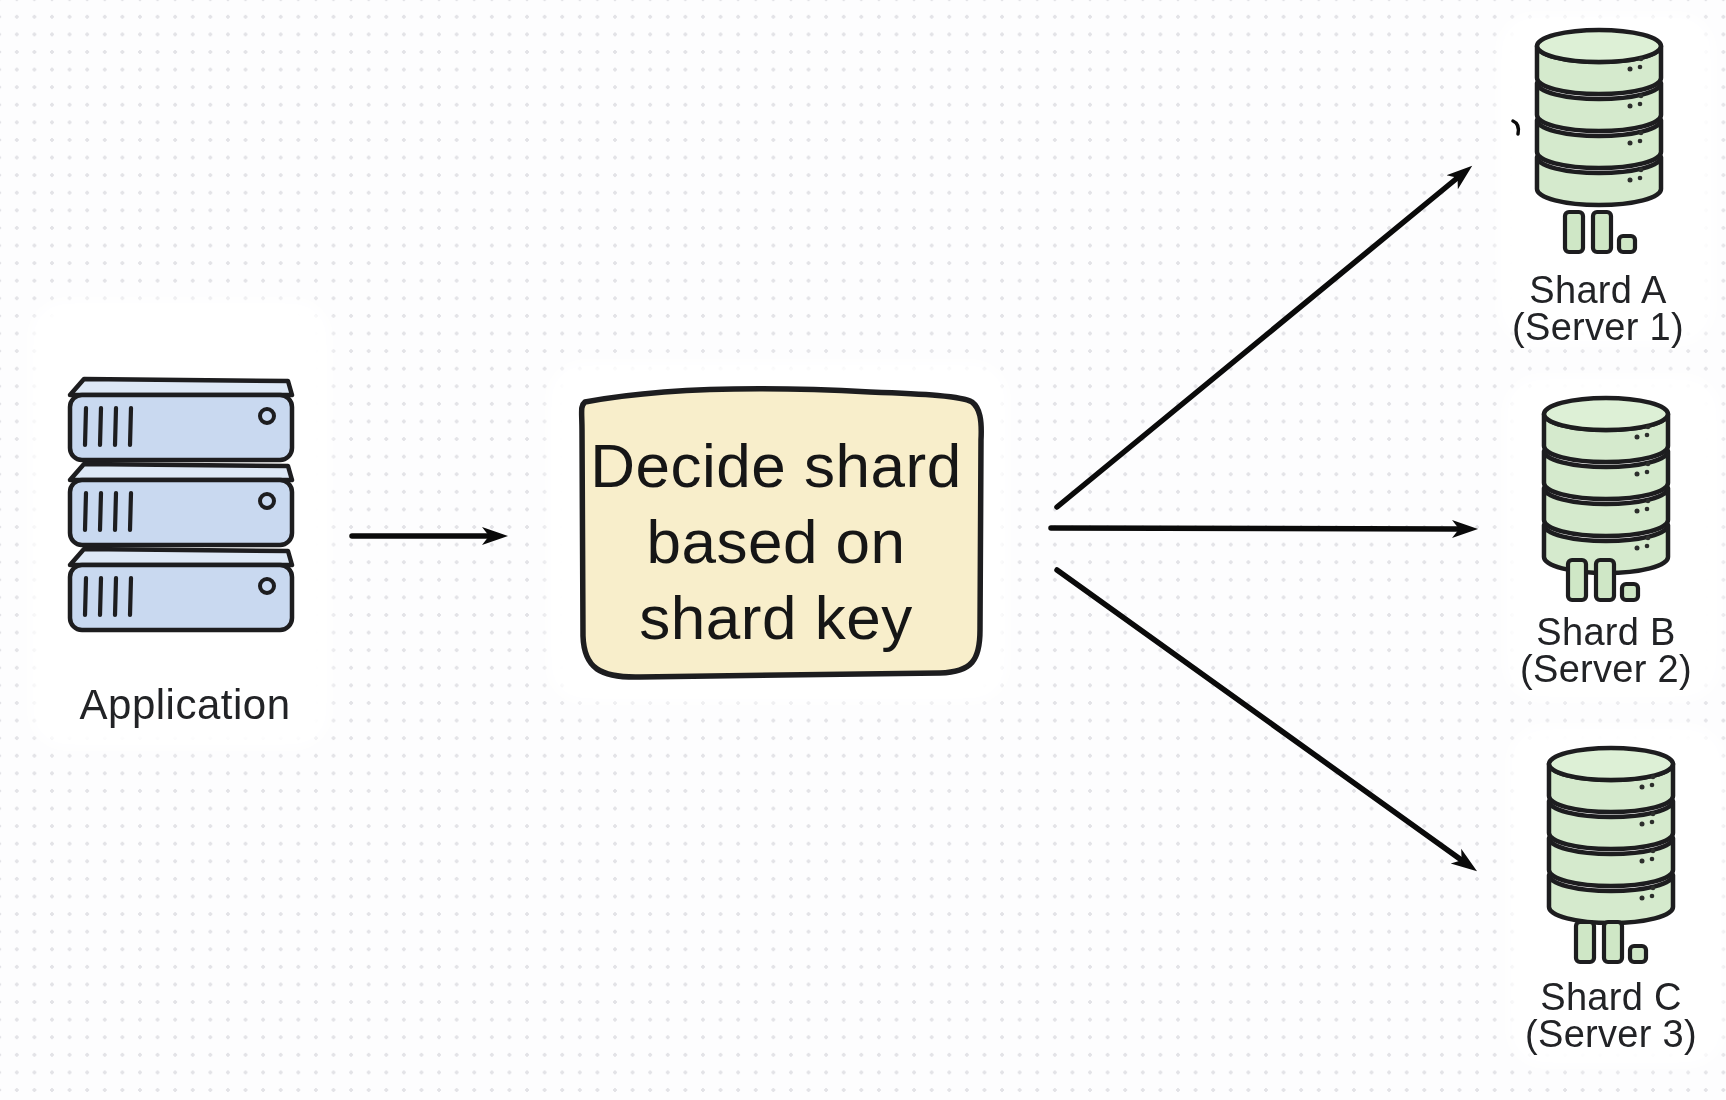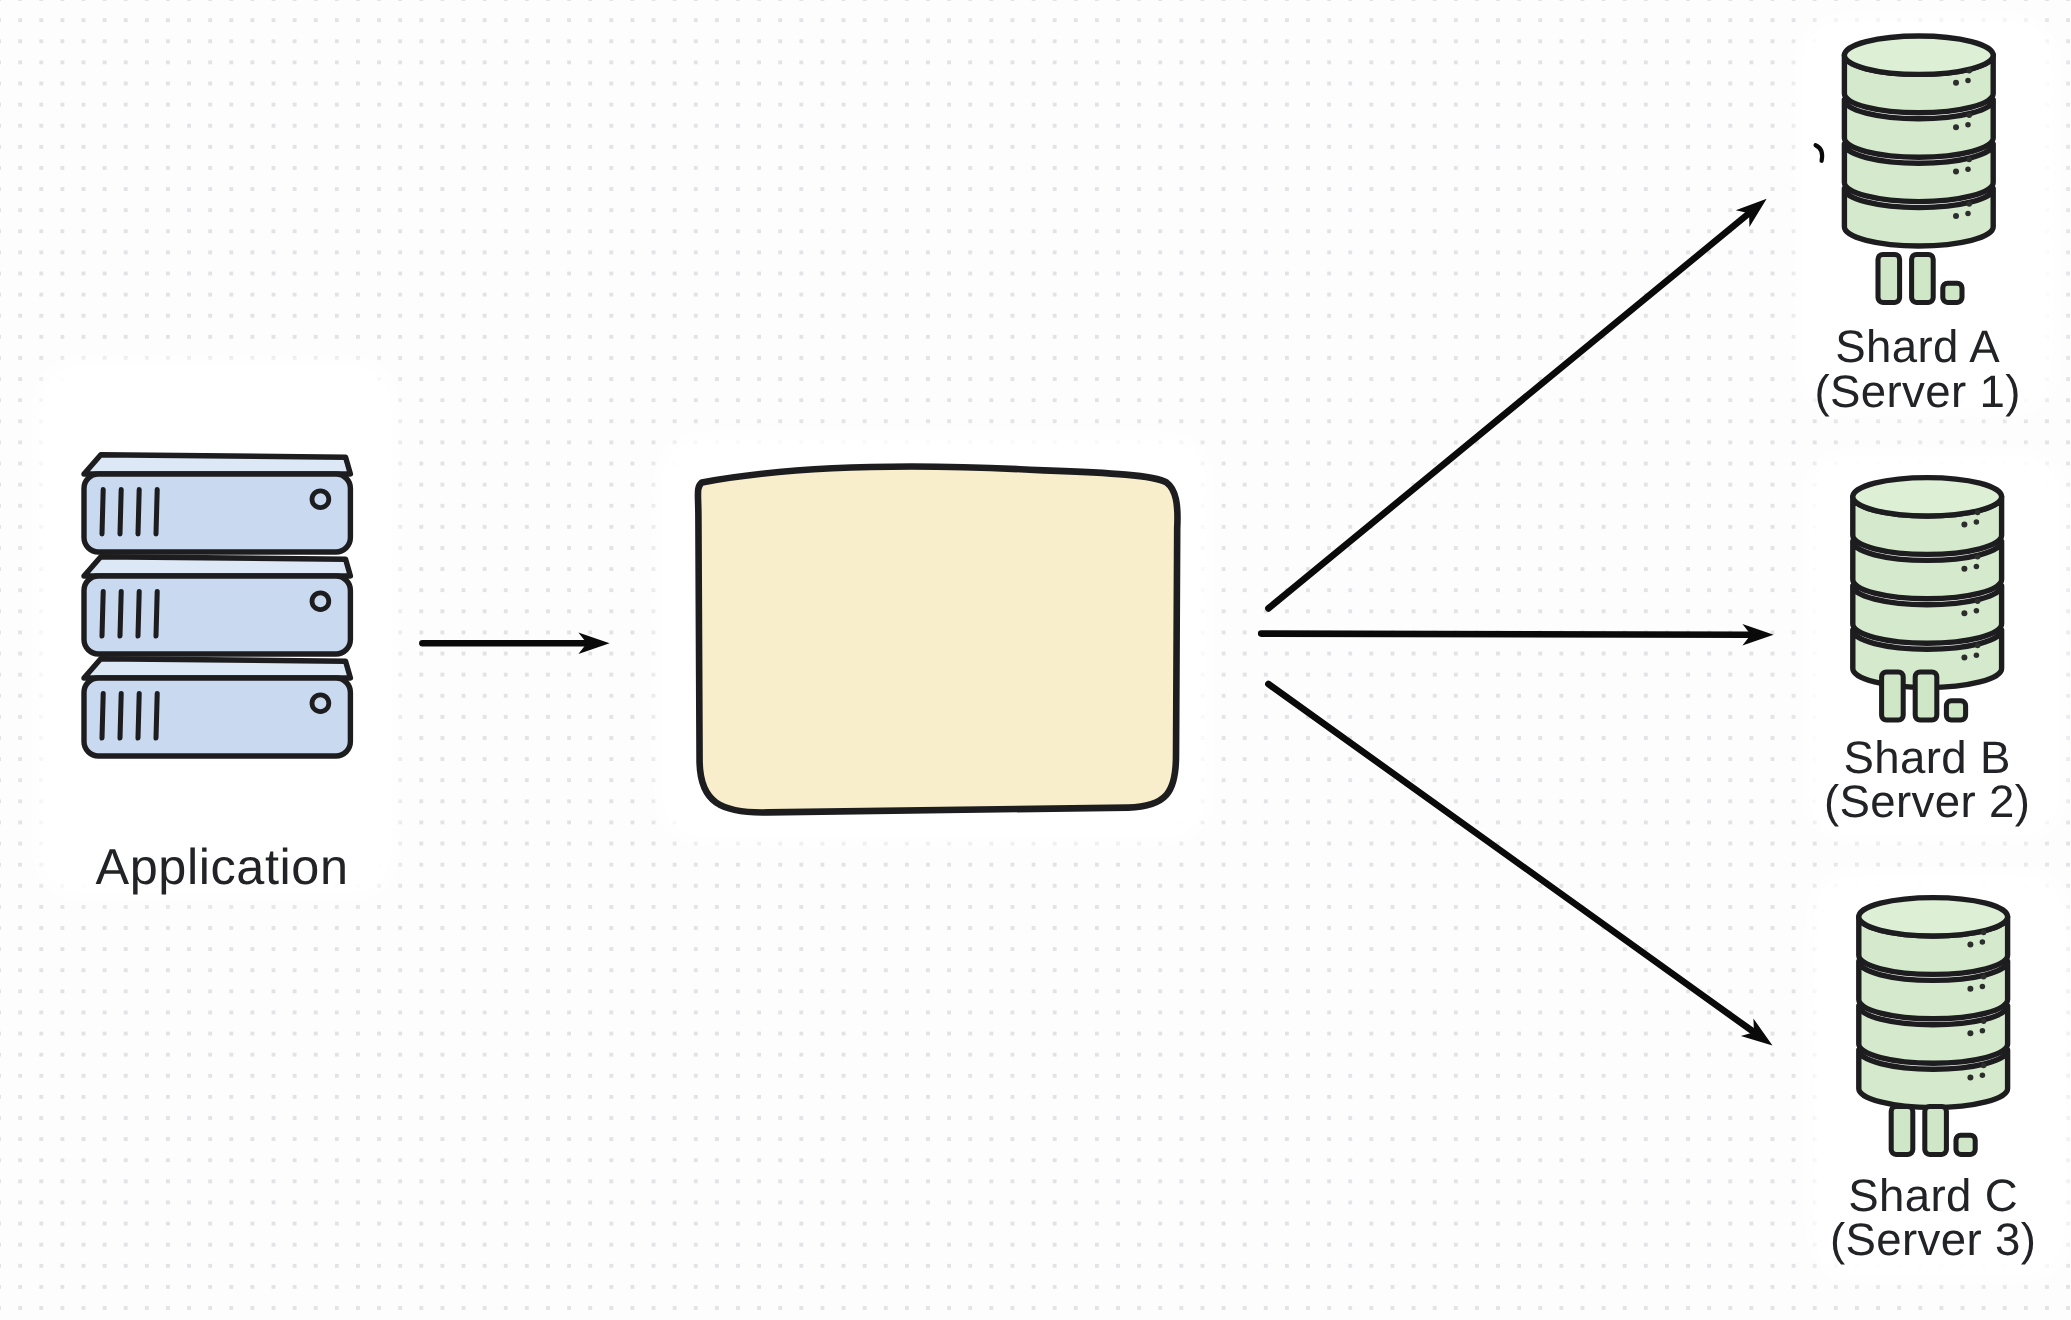--- a/index.html
+++ b/index.html
@@ -11,21 +11,21 @@
   .canvas{
     position:relative;width:1726px;height:1100px;overflow:hidden;
     background-color:#fdfdfe;
     background-image:radial-gradient(circle, var(--dot) 1.7px, rgba(0,0,0,0) 2px);
     background-size:17.6px 17.6px;background-position:8px 8px;
     font-family:"Liberation Sans", sans-serif;color:var(--text);
   }
   .halo{position:absolute;background:#ffffff;filter:blur(8px);border-radius:36px;}
   svg.art{position:absolute;left:0;top:0;}
   .label{position:absolute;text-align:center;color:var(--text);}
-  .app-label{left:45px;top:699px;width:280px;font-size:42px;letter-spacing:0.5px;}
+  .app-label{left:45px;top:681px;width:280px;font-size:42px;letter-spacing:0.5px;}
   .router-text{position:absolute;left:570px;top:428px;width:412px;text-align:center;
     font-size:62px;line-height:76px;color:#161616;letter-spacing:0.5px;}
   .shard-label{width:300px;font-size:38px;line-height:37px;letter-spacing:0.3px;}
 
   .srv-front{fill:var(--app-fill);stroke:var(--outline);stroke-width:4.5;}
   .srv-top{fill:var(--app-top);stroke:var(--outline);stroke-width:4.5;stroke-linejoin:round;}
   .srv-slit{stroke:var(--outline);stroke-width:4.2;stroke-linecap:round;}
   .srv-o{fill:none;stroke:var(--outline);stroke-width:4;}
   .router-box{fill:var(--router-fill);stroke:var(--outline);stroke-width:5.5;stroke-linejoin:round;}
   .cyl-band{fill:var(--db-fill);stroke:var(--outline);stroke-width:4.5;stroke-linejoin:round;}
@@ -115,20 +115,25 @@
     <g>
       <use href="#cyl" x="1546" y="746"></use>
       <use href="#bars" x="1576" y="922"></use>
     </g>
 
     <path class="stray" d="M1513,121 q7,3 5,13"></path>
   </svg>
 
   <div class="label app-label">Application</div>
 
+  <div class="router-text">
+    <div>Decide shard</div>
+    <div>based on</div>
+    <div>shard key</div>
+  </div>
 
   <div class="label shard-label" style="left:1448px;top:272px;">
     <div>Shard A</div>
     <div>(Server 1)</div>
   </div>
 
   <div class="label shard-label" style="left:1456px;top:614px;">
     <div>Shard B</div>
     <div>(Server 2)</div>
   </div>

